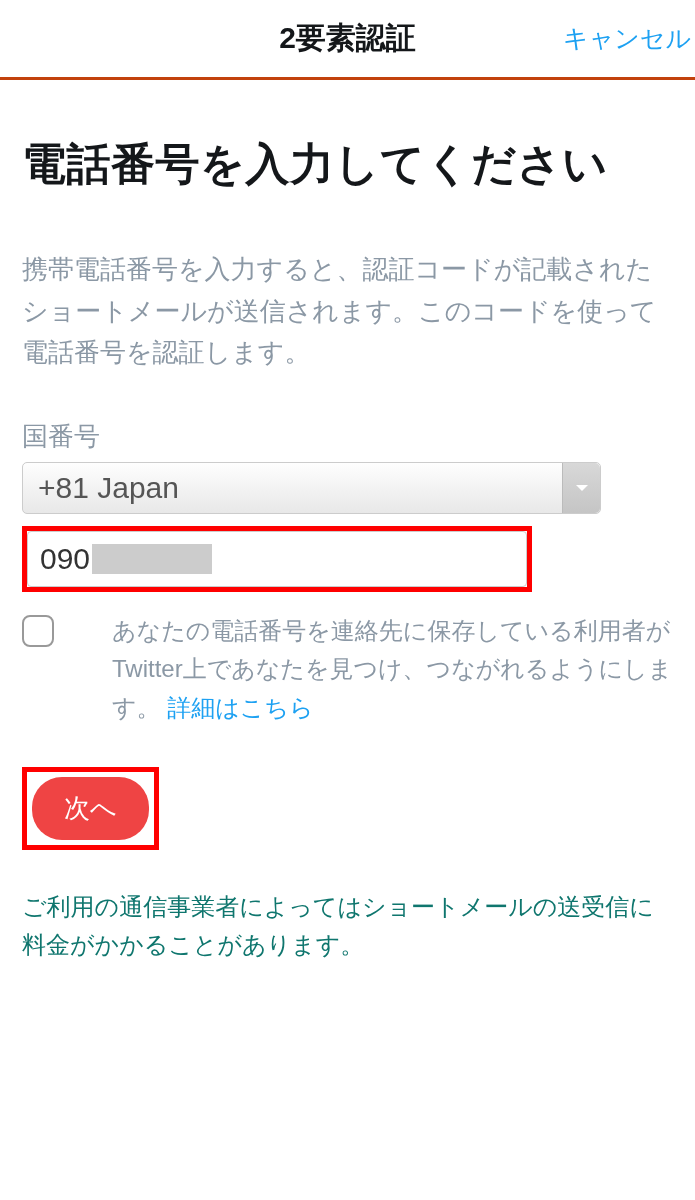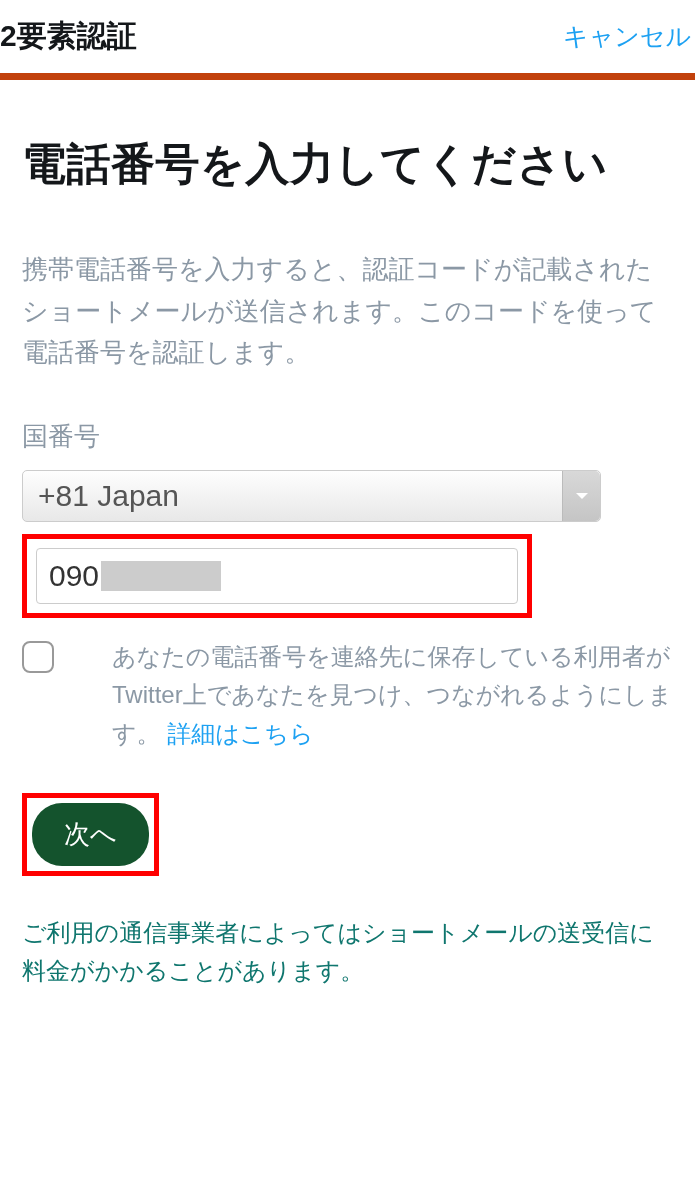--- a/index.html
+++ b/index.html
@@ -10,23 +10,23 @@
     body {
       font-family: -apple-system, BlinkMacSystemFont, "Helvetica Neue", Arial, sans-serif;
       background: #fff;
       width: 695px;
       height: 1200px;
       position: relative;
     }
     .header {
       display: flex;
       align-items: center;
-      justify-content: flex-start;
+      justify-content: center;
       height: 80px;
-      border-bottom: 7px solid #c2410c;
+      border-bottom: 3px solid #c2410c;
       position: relative;
     }
     .header-title {
       font-size: 30px;
       font-weight: bold;
       color: #14171a;
     }
     .cancel-button {
       position: absolute;
       right: 4px;
@@ -46,21 +46,21 @@
     }
     .description {
       font-size: 26px;
       color: #8b98a5;
       line-height: 1.6;
       margin-bottom: 45px;
     }
     .label {
       font-size: 26px;
       color: #8b98a5;
-      margin-bottom: 16px;
+      margin-bottom: 8px;
     }
     .select-wrapper {
       position: relative;
       width: 579px;
       height: 52px;
       background: linear-gradient(to bottom, #fefefe 0%, #e8e8e8 100%);
       border: 1px solid #ccc;
       border-radius: 5px;
       display: flex;
       align-items: center;
@@ -83,21 +83,20 @@
       justify-content: center;
     }
     .select-arrow svg {
       width: 14px;
       height: 10px;
       fill: #fff;
     }
     .input-highlight {
       border: 5px solid #ff0000;
       width: 510px;
-      padding: 9px;
       margin-top: 12px;
     }
     .phone-input {
       width: 100%;
       height: 56px;
       border: 1px solid #ccc;
       border-radius: 4px;
       padding: 0 12px;
       font-size: 30px;
       color: #333;
@@ -141,21 +140,21 @@
       color: #1da1f2;
       cursor: pointer;
     }
     .button-highlight {
       border: 5px solid #ff0000;
       display: inline-block;
       padding: 5px;
       margin-top: 40px;
     }
     .next-button {
-      background: #14532d;
+      background: #ef4444;
       color: #fff;
       border: none;
       border-radius: 30px;
       padding: 14px 32px;
       font-size: 26px;
       cursor: pointer;
     }
     .footer-note {
       font-size: 24px;
       color: #0f766e;

